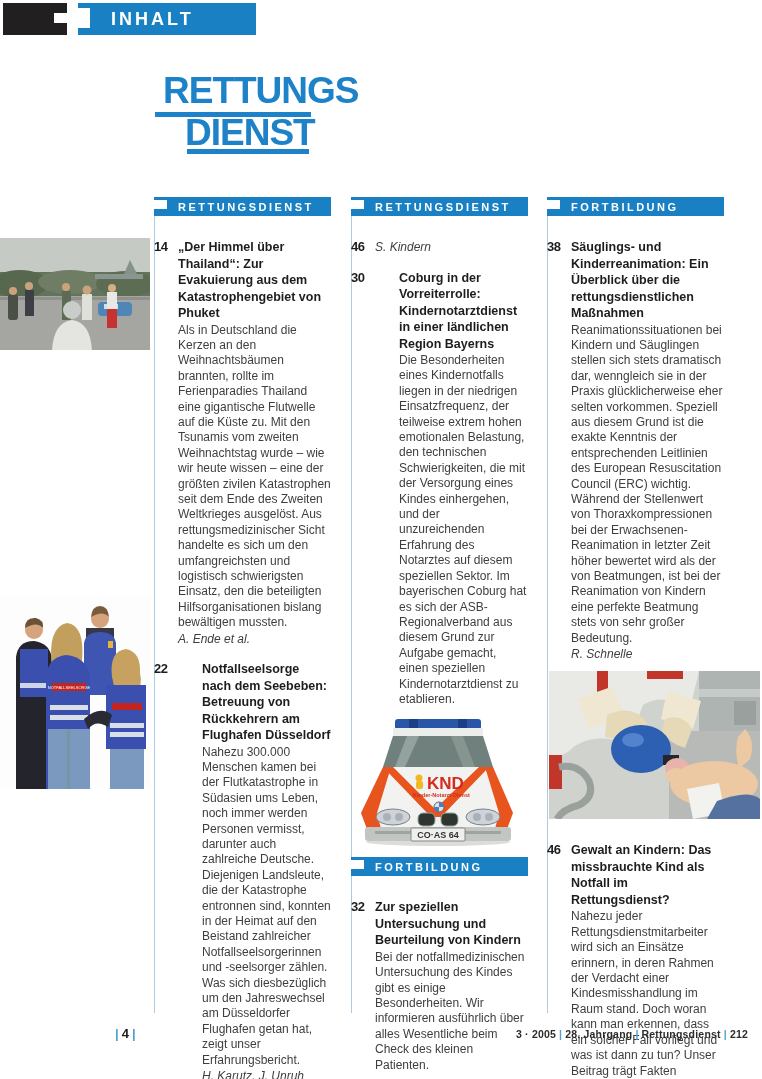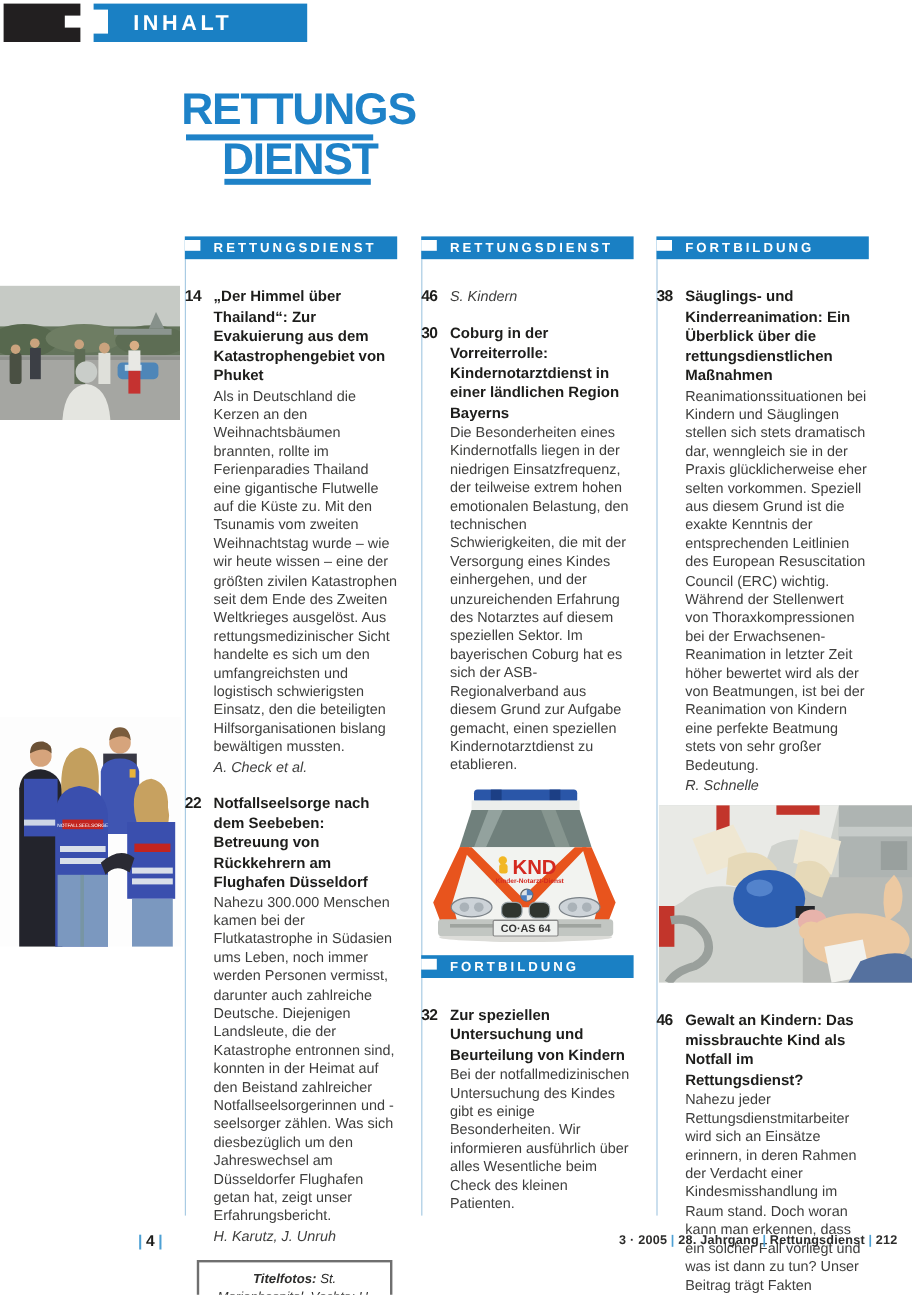--- a/index.html
+++ b/index.html
@@ -12,39 +12,39 @@
   .hdr-blue{left:78px;top:3px;width:178px;height:32px;background:#1a80c4;}
   .hdr-blue .lbl{position:absolute;left:33px;top:0;line-height:33px;color:#fff;
        font-size:18px;font-weight:bold;letter-spacing:3px;}
   .plus-h{left:54px;top:13px;width:36px;height:10px;background:#fff;}
   .plus-v{left:76px;top:8px;width:14px;height:20px;background:#fff;}
 
   
   .logo{left:151px;top:76px;width:200px;height:80px;color:#1e82c8;}
   .logo .w{position:absolute;font-weight:bold;font-size:37px;line-height:30px;
        letter-spacing:-1px;white-space:nowrap;}
-  .logo .w1{left:0;top:0;}
+  .logo .w1{left:12px;top:0;}
   .logo .w2{left:34px;top:42px;}
   .logo .b{position:absolute;background:#1e82c8;height:5px;}
   .logo .b1{left:4px;top:36px;width:156px;}
   .logo .b2{left:36px;top:73px;width:122px;}
 
   
   .col{position:absolute;top:197px;width:177px;}
   #col1{left:154px;} #col2{left:351px;} #col3{left:547px;}
   .rule{width:1px;top:216px;height:797px;background:#a9cbe3;}
 
   .secbar{position:relative;height:19px;background:#1a80c4;color:#fff;
        box-sizing:border-box;}
   .secbar .notch{position:absolute;left:0;top:3px;width:13px;height:9px;background:#fff;}
   .secbar .txt{position:absolute;left:24px;top:0;line-height:20px;font-size:11px;
        font-weight:bold;letter-spacing:2.5px;white-space:nowrap;}
 
   .item{display:flex;margin-top:23px;}
-  .item + .item{margin-top:14px;}
+  .item + .item{margin-top:14px;gap:24px;}
   .num{width:24px;flex:none;font-weight:bold;font-size:13px;color:#1d1d1b;
        letter-spacing:-0.5px;line-height:16.5px;}
   .ibody{flex:1;min-width:0;}
   .title{font-weight:bold;font-size:12.5px;line-height:16.5px;color:#1d1d1b;
        margin-bottom:1px;hyphens:auto;}
   .summary{font-size:12px;line-height:15.4px;hyphens:auto;}
   .authors{font-size:12px;line-height:15.4px;font-style:italic;margin-top:1px;}
   .summary:empty,.authors:empty{display:none;}
 
   .notebox{margin:12px 4px 0 10px;border:2px solid #6f6f6f;padding:7px 6px;
@@ -154,21 +154,21 @@
   <div class="secbar">
     <span class="notch"></span>
     <span class="txt">RETTUNGSDIENST</span>
   </div>
 
   <div class="item">
     <div class="num">14</div>
     <div class="ibody">
       <div class="title">„Der Himmel über Thailand“: Zur Evakuierung aus dem Katastrophengebiet von Phuket</div>
       <div class="summary">Als in Deutschland die Kerzen an den Weihnachtsbäumen brannten, rollte im Ferienparadies Thailand eine gigantische Flutwelle auf die Küste zu. Mit den Tsunamis vom zweiten Weihnachtstag wurde – wie wir heute wissen – eine der größten zivilen Katastrophen seit dem Ende des Zweiten Weltkrieges ausgelöst. Aus rettungsmedizinischer Sicht handelte es sich um den umfangreichsten und logistisch schwierigsten Einsatz, den die beteiligten Hilfsorganisationen bislang bewältigen mussten.</div>
-      <div class="authors">A. Check et al.</div>
+      <div class="authors">A. Ende et al.</div>
     </div>
   </div>
 
   <div class="item">
     <div class="num">22</div>
     <div class="ibody">
       <div class="title">Notfallseelsorge nach dem Seebeben: Betreuung von Rückkehrern am Flughafen Düsseldorf</div>
       <div class="summary">Nahezu 300.000 Menschen kamen bei der Flutkatastrophe in Südasien ums Leben, noch immer werden Personen vermisst, darunter auch zahlreiche Deutsche. Diejenigen Landsleute, die der Katastrophe entronnen sind, konnten in der Heimat auf den Beistand zahlreicher Notfallseelsorgerinnen und -seelsorger zählen. Was sich diesbezüglich um den Jahreswechsel am Düsseldorfer Flughafen getan hat, zeigt unser Erfahrungsbericht.</div>
       <div class="authors">H. Karutz, J. Unruh</div>
     </div>

